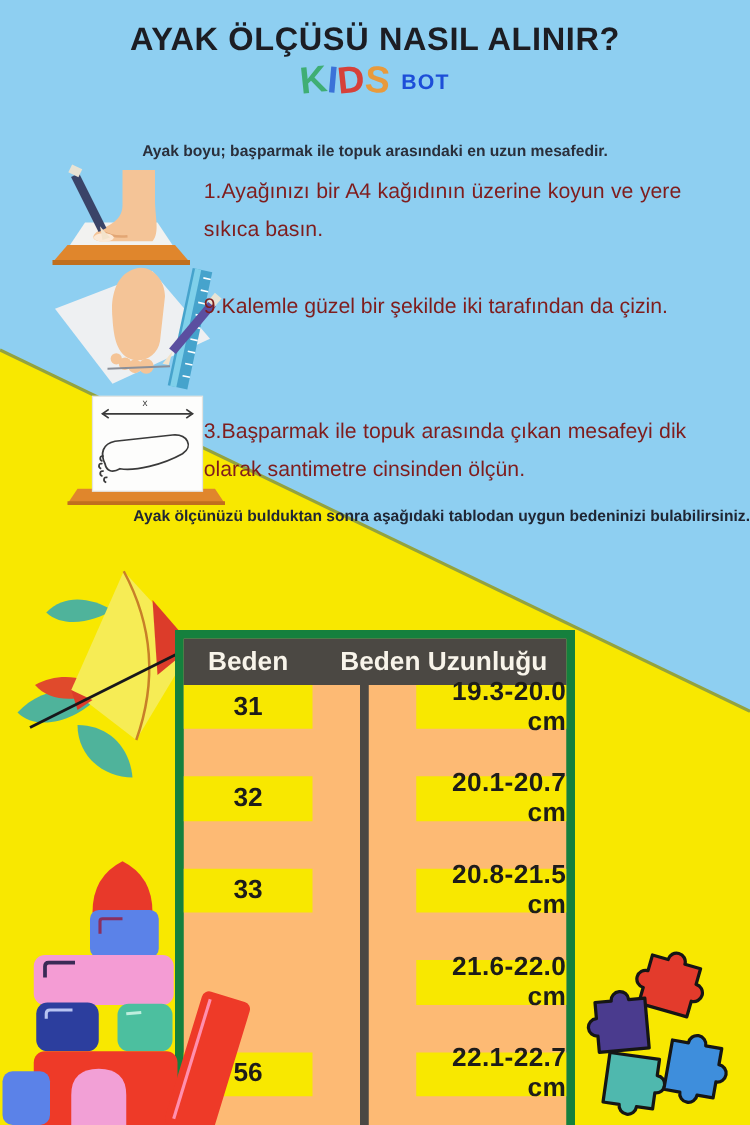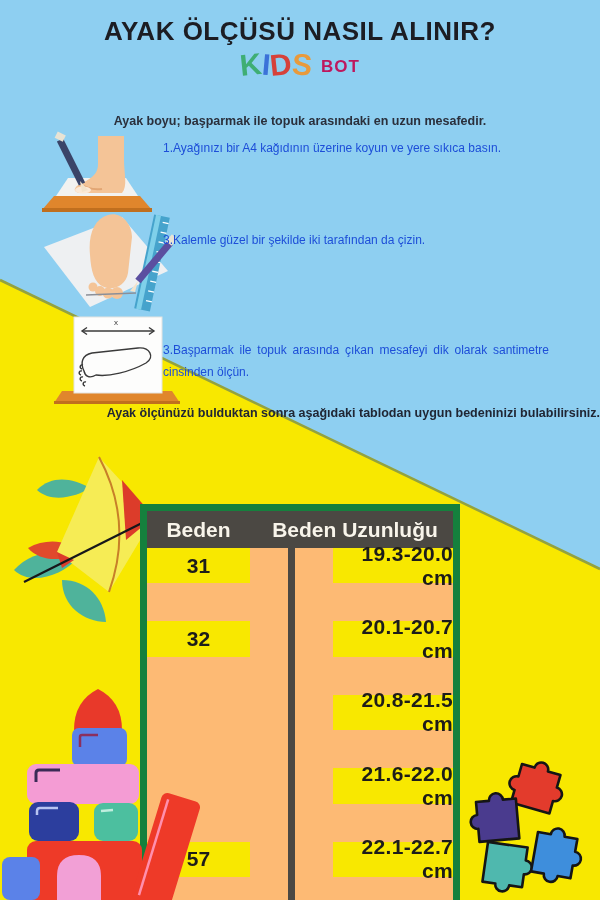--- a/index.html
+++ b/index.html
@@ -11,32 +11,32 @@
     clip-path:polygon(0 31.1%,100% 63.2%,100% 100%,0 100%);}
   .bg-line{position:absolute;inset:0;pointer-events:none;}
 
   
   .title{position:absolute;top:16px;left:0;width:600px;text-align:center;
     font-size:26px;font-weight:800;letter-spacing:.5px;color:#1c1d23;}
   .brand{position:absolute;top:48px;left:0;width:600px;text-align:center;}
   .brand .letters span{font-size:30px;font-weight:800;display:inline-block;}
   .brand .letters span:nth-child(odd){transform:rotate(-6deg);}
   .brand .letters span:nth-child(even){transform:rotate(5deg);}
-  .brand .suffix{font-size:17px;font-weight:800;color:#be185d;margin-left:9px;
+  .brand .suffix{font-size:17px;font-weight:800;color:#1d4ed8;margin-left:9px;
     vertical-align:3px;letter-spacing:1px;}
   .subtitle{position:absolute;top:114px;left:0;width:600px;text-align:center;
     font-size:12.5px;font-weight:600;color:#2a2f3b;}
 
   
   .step-icon{position:absolute;}
-  .step-text{position:absolute;width:382px;font-size:12px;line-height:1.8;
-    color:#1d4ed8;text-align:justify;}
+  .step-text{position:absolute;width:382px;font-size:17px;line-height:1.8;
+    color:#7f1d1d;text-align:justify;}
   #step1-text{left:163px;top:138px;}
   #step2-text{left:163px;top:230px;}
-  #step3-text{left:163px;top:340px;width:386px;}
+  #step3-text{left:163px;top:330px;width:386px;}
   #step1-icon{left:36px;top:126px;}
   #step2-icon{left:36px;top:213px;}
   #step3-icon{left:52px;top:313px;}
 
   .note{position:absolute;top:406px;left:0;width:600px;text-align:right;
     font-size:12.5px;font-weight:800;color:#202634;}
 
   
   .size-table{position:absolute;left:140px;top:504px;width:320px;
     background:#fdba74;border:7px solid #15803d;box-sizing:border-box;}
@@ -107,21 +107,21 @@
         <line x1="118" y1="68" x2="124" y2="68"></line>
           <line x1="118" y1="78" x2="124" y2="78"></line>
         <line x1="118" y1="88" x2="124" y2="88"></line>
       </g>
     </g>
     <line x1="134" y1="30" x2="102" y2="68" stroke="#5b4fa0" stroke-width="7"></line>
     <polygon points="102,68 94,78 99,79" fill="#f3e3cb"></polygon>
     <rect x="131" y="24" width="9" height="7" transform="rotate(-50 135 27)" fill="#e8e3d4"></rect>
     <line x1="50" y1="82" x2="100" y2="80" stroke="#8b8f98" stroke-width="1.5"></line>
   </svg>
-  <div id="step2-text" class="step-text">3.Kalemle güzel bir şekilde iki tarafından da çizin.</div>
+  <div id="step2-text" class="step-text">9.Kalemle güzel bir şekilde iki tarafından da çizin.</div>
 
   <svg id="step3-icon" class="step-icon" width="132" height="94" viewBox="0 0 132 94">
     <polygon points="2,90 128,90 120,78 10,78" fill="#e0862c"></polygon>
     <rect x="2" y="88" width="126" height="3" fill="#c06f1e"></rect>
     <rect x="22" y="4" width="88" height="76" fill="#fdfdfc" stroke="#e3e3e0" stroke-width="1"></rect>
     <g stroke="#3a3a3a" stroke-width="1.4" fill="none">
       <line x1="30" y1="18" x2="102" y2="18"></line>
       <polyline points="35,14.5 30,18 35,21.5"></polyline>
       <polyline points="97,14.5 102,18 97,21.5"></polyline>
       <path d="M32,58 C28,50 30,42 40,40 L86,35 C98,34 103,44 94,50 C78,59 56,64 44,62 C37,66 33,63 32,58 Z"></path>
@@ -149,23 +149,24 @@
     <div class="tbl-head">
       <span>Beden</span>
       <span>Beden Uzunluğu</span>
     </div>
     <div class="tbl-body">
       <div class="tbl-divider"></div>
     <div class="cell cell-b">31</div>
         <div class="cell cell-t">19.3-20.0 cm</div>
         <div class="cell cell-b">32</div>
         <div class="cell cell-t">20.1-20.7 cm</div>
+        <div class="cell cell-b">33</div>
         <div class="cell cell-t">20.8-21.5 cm</div>
         <div class="cell cell-t">21.6-22.0 cm</div>
-        <div class="cell cell-b">57</div>
+        <div class="cell cell-b">56</div>
         <div class="cell cell-t">22.1-22.7 cm</div>
         <div class="cell cell-b">36</div>
         <div class="cell cell-t">35.0-23.3 cm</div>
       </div>
   </div>
 
   <svg id="blocks" class="deco" width="212" height="217" viewBox="0 0 212 217">
     <path d="M74,47 Q74,18 98,6 Q122,18 122,47 Z" fill="#e8392a"></path>
     <rect x="72" y="45" width="55" height="38" rx="7" fill="#5b82e8"></rect>
     <path d="M80,64 L80,54 Q80,52 82,52 L98,52" stroke="#8b2f5e" stroke-width="2.5" fill="none"></path>

